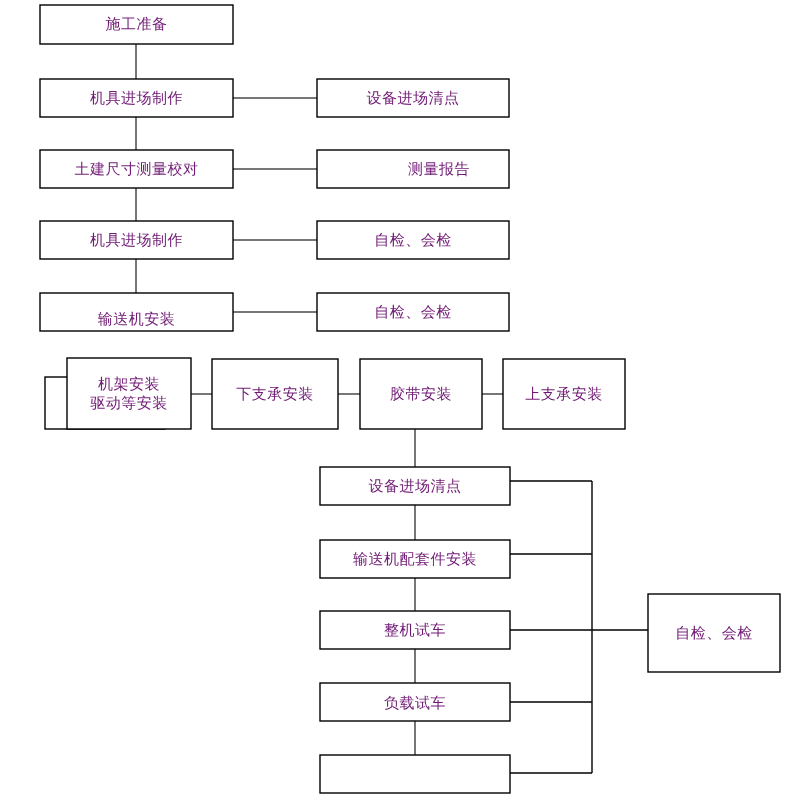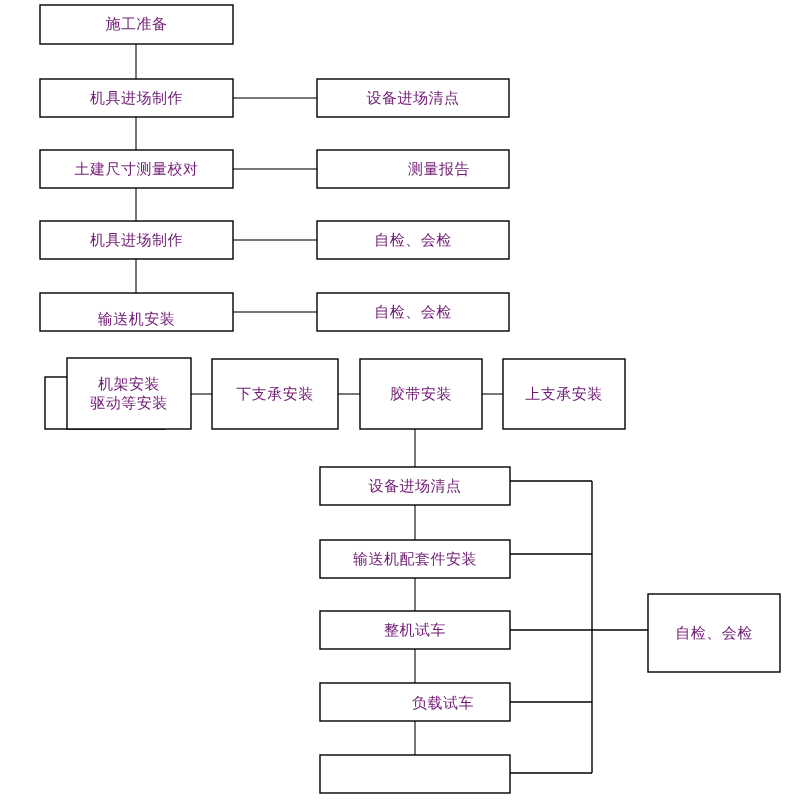--- a/index.html
+++ b/index.html
@@ -127,18 +127,18 @@
       <div class="node-label" style="left: 40px; top: 293px; width: 193px; height: 53px;">输送机安装</div>
       <div class="node-label" style="left: 317px; top: 293px; width: 192px; height: 38px;">自检、会检</div>
       <div class="node-label two-line" style="left: 67px; top: 358px; width: 124px; height: 71px;">机架安装
 驱动等安装</div>
       <div class="node-label" style="left: 212px; top: 359px; width: 126px; height: 70px;">下支承安装</div>
       <div class="node-label" style="left: 360px; top: 359px; width: 122px; height: 70px;">胶带安装</div>
       <div class="node-label" style="left: 503px; top: 359px; width: 122px; height: 70px; border-radius: 28px;">上支承安装</div>
       <div class="node-label" style="left: 320px; top: 467px; width: 190px; height: 38px;">设备进场清点</div>
       <div class="node-label" style="left: 320px; top: 540px; width: 190px; height: 38px;">输送机配套件安装</div>
       <div class="node-label" style="left: 320px; top: 611px; width: 190px; height: 38px;">整机试车</div>
-      <div class="node-label" style="left: 320px; top: 683px; width: 190px; height: 40px; padding-left: 28px;">负载试车</div>
+      <div class="node-label" style="left: 320px; top: 683px; width: 190px; height: 40px;">负载试车</div>
       <div class="node-label" style="left: 320px; top: 755px; width: 190px; height: 38px; margin-top: 40px;">联动试车</div>
       <div class="node-label" style="left: 648px; top: 594px; width: 132px; height: 78px;">自检、会检</div>
     </div>
 
 </div>
 
 </body></html>

